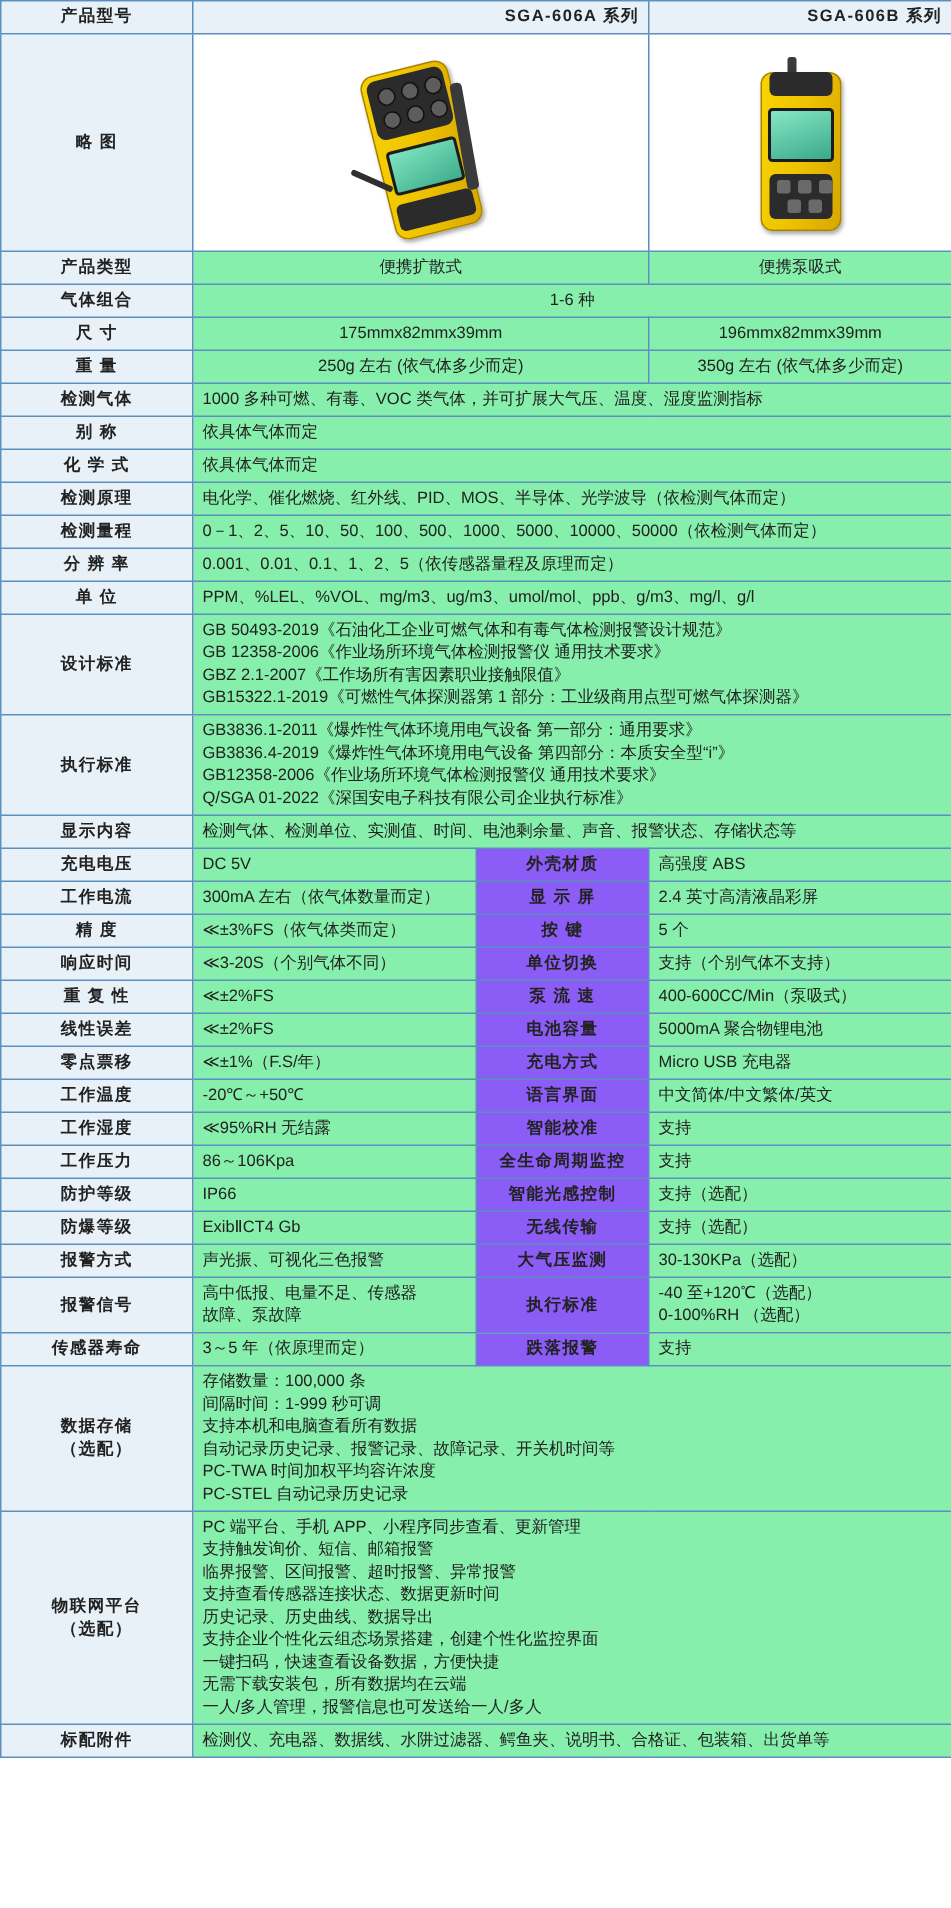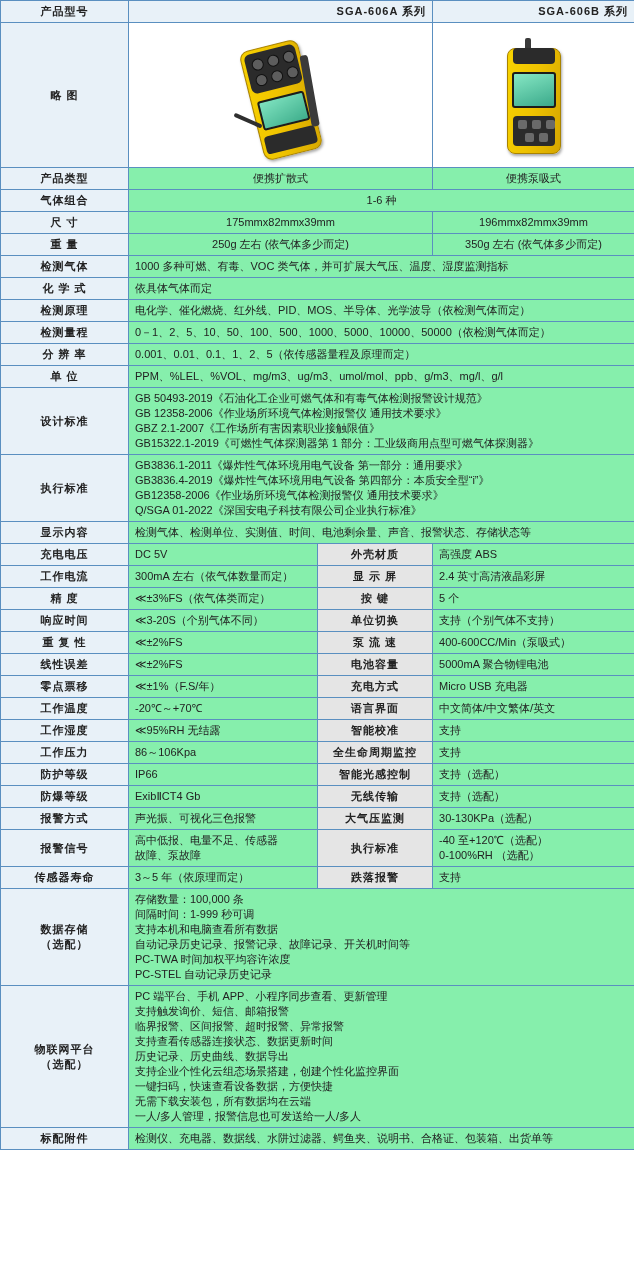--- a/index.html
+++ b/index.html
@@ -32,21 +32,21 @@
   td.lbl {
     background: #e8f1f8;
     color: #1a4f7a;
     font-weight: bold;
     text-align: center;
     width: 128px;
     font-size: 12px;
     letter-spacing: 1px;
   }
   td.lbl2 {
-    background: #e5e5e5;
+    background: #8b5cf6;
     color: #1a4f7a;
     font-weight: bold;
     text-align: center;
     width: 115px;
     font-size: 12px;
     letter-spacing: 1px;
   }
   td.val { background: #86efac; text-align: left; }
   td.ctr { text-align: center; }
   td.head {
@@ -246,20 +246,24 @@
     <td class="lbl">重  量</td>
     <td class="val ctr" colspan="2">250g 左右 (依气体多少而定)</td>
     <td class="val ctr">350g 左右 (依气体多少而定)</td>
   </tr>
 
   <tr>
     <td class="lbl">检测气体</td>
     <td class="val" colspan="3">1000 多种可燃、有毒、VOC 类气体，并可扩展大气压、温度、湿度监测指标</td>
   </tr>
 
+  <tr>
+    <td class="lbl">别  称</td>
+    <td class="val" colspan="3">依具体气体而定</td>
+  </tr>
 
   <tr>
     <td class="lbl">化 学 式</td>
     <td class="val" colspan="3">依具体气体而定</td>
   </tr>
 
   <tr>
     <td class="lbl">检测原理</td>
     <td class="val" colspan="3">电化学、催化燃烧、红外线、PID、MOS、半导体、光学波导（依检测气体而定）</td>
   </tr>
@@ -348,21 +352,21 @@
 
   <tr>
     <td class="lbl">零点票移</td>
     <td class="val">≪±1%（F.S/年）</td>
     <td class="lbl2">充电方式</td>
     <td class="val">Micro USB 充电器</td>
   </tr>
 
   <tr>
     <td class="lbl">工作温度</td>
-    <td class="val">-20℃～+70℃</td>
+    <td class="val">-20℃～+50℃</td>
     <td class="lbl2">语言界面</td>
     <td class="val">中文简体/中文繁体/英文</td>
   </tr>
 
   <tr>
     <td class="lbl">工作湿度</td>
     <td class="val">≪95%RH 无结露</td>
     <td class="lbl2">智能校准</td>
     <td class="val">支持</td>
   </tr>

